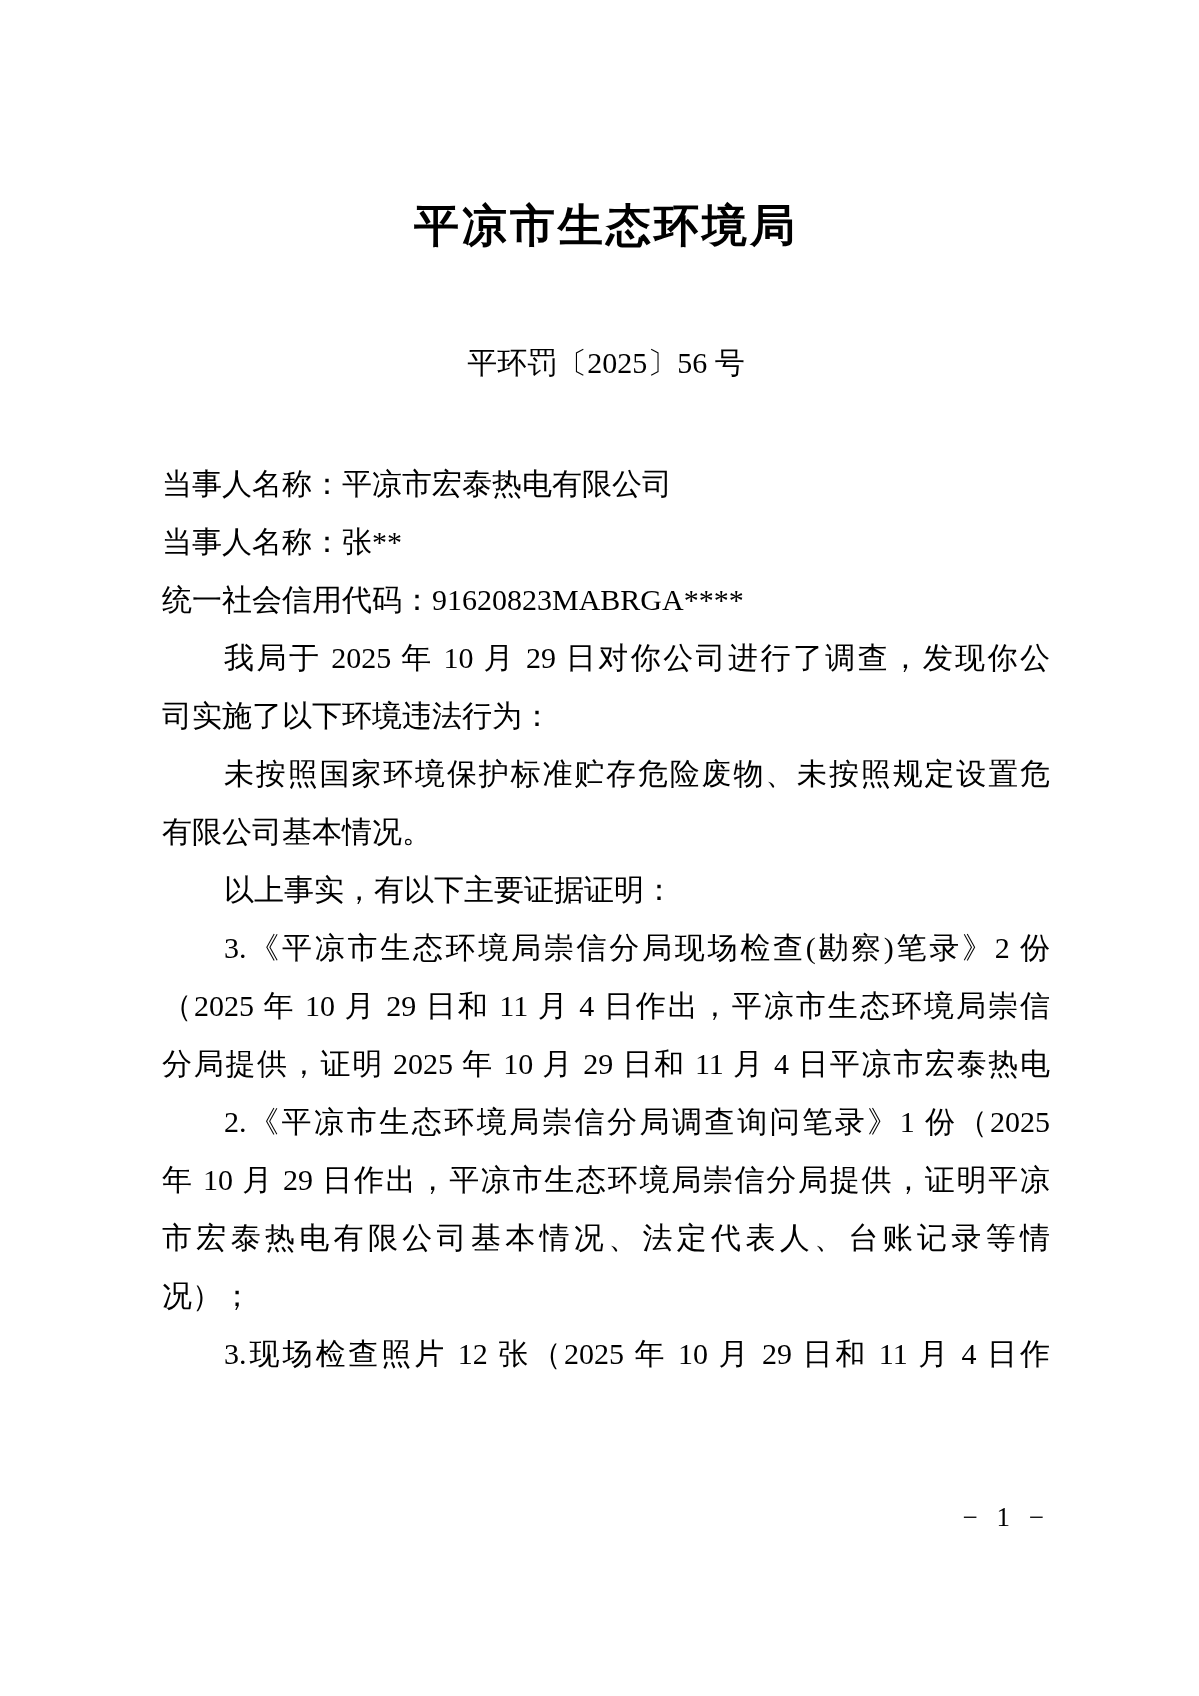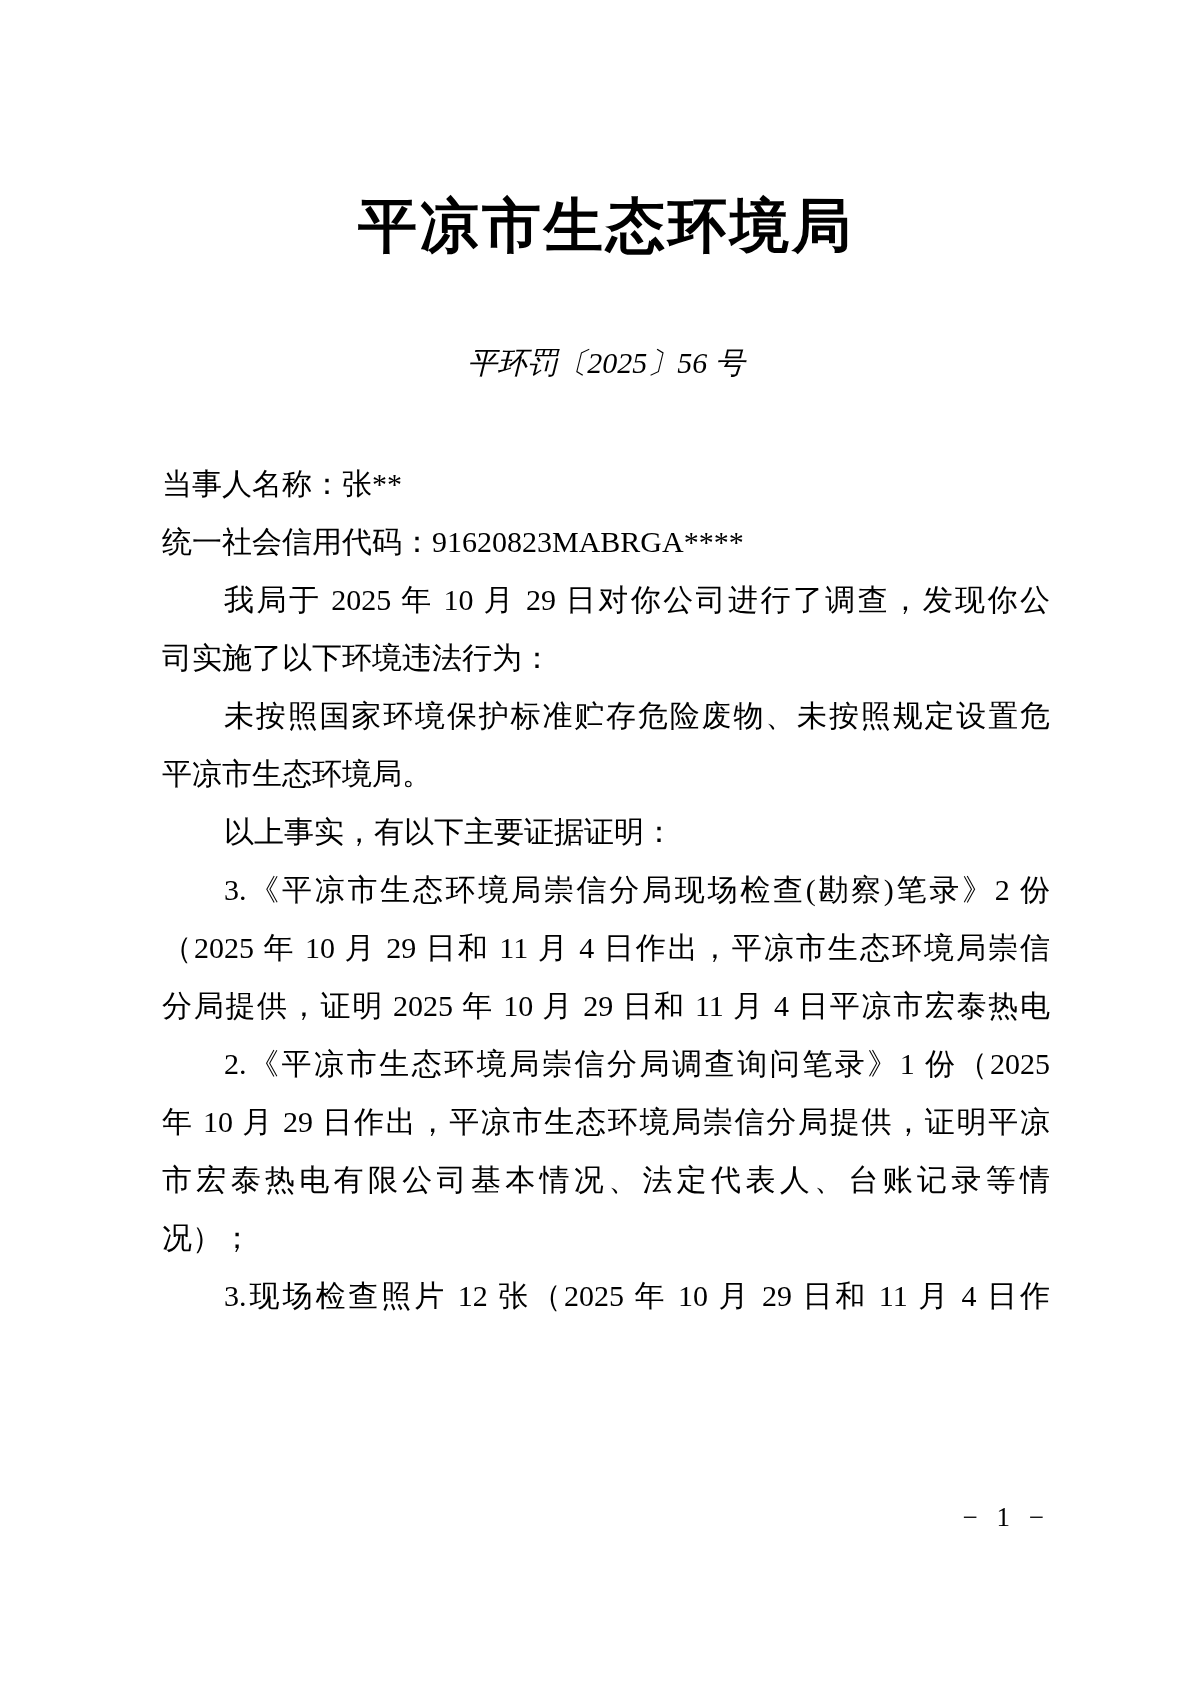--- a/index.html
+++ b/index.html
@@ -16,35 +16,34 @@
     font-family: "Liberation Serif", "DejaVu Serif", serif;
     overflow: hidden;
   }
   .title-block {
     position: absolute;
     top: 196px;
     left: 162px;
     width: 888px;
     text-align: center;
     font-weight: 700;
-    font-size: 59px;
+    font-size: 45px;
     line-height: 60px;
     letter-spacing: 3px;
     white-space: nowrap;
   }
   .doc-number {
     position: absolute;
     top: 342px;
     left: 162px;
     width: 888px;
     text-align: center;
     font-size: 30px;
     line-height: 42px;
     white-space: nowrap;
-    font-style: italic;
   }
   .body-block {
     position: absolute;
     top: 455px;
     left: 162px;
     width: 888px;
     font-size: 30px;
     line-height: 58px;
   }
   .ln {
@@ -75,26 +74,27 @@
 
 <div class="page">
 
   <div class="title-block">
     <div>平凉市生态环境局</div>
   </div>
 
   <div class="doc-number">平环罚〔2025〕56 号</div>
 
   <div class="body-block">
+    <div class="ln">当事人名称：平凉市宏泰热电有限公司</div>
     <div class="ln">当事人名称：张**</div>
     <div class="ln">统一社会信用代码：91620823MABRGA****</div>
     <div class="ln ind jf">我局于 2025 年 10 月 29 日对你公司进行了调查，发现你公</div>
     <div class="ln">司实施了以下环境违法行为：</div>
     <div class="ln ind jf">未按照国家环境保护标准贮存危险废物、未按照规定设置危</div>
-    <div class="ln">平凉市生态环境局。</div>
+    <div class="ln">有限公司基本情况。</div>
     <div class="ln ind">以上事实，有以下主要证据证明：</div>
     <div class="ln ind jf">3.《平凉市生态环境局崇信分局现场检查(勘察)笔录》2 份</div>
     <div class="ln jf">（2025 年 10 月 29 日和 11 月 4 日作出，平凉市生态环境局崇信</div>
     <div class="ln jf">分局提供，证明 2025 年 10 月 29 日和 11 月 4 日平凉市宏泰热电</div>
     <div class="ln ind jf">2.《平凉市生态环境局崇信分局调查询问笔录》1 份（2025</div>
     <div class="ln jf">年 10 月 29 日作出，平凉市生态环境局崇信分局提供，证明平凉</div>
     <div class="ln jf">市宏泰热电有限公司基本情况、法定代表人、台账记录等情</div>
     <div class="ln">况）；</div>
     <div class="ln ind jf">3.现场检查照片 12 张（2025 年 10 月 29 日和 11 月 4 日作</div>
   </div>

